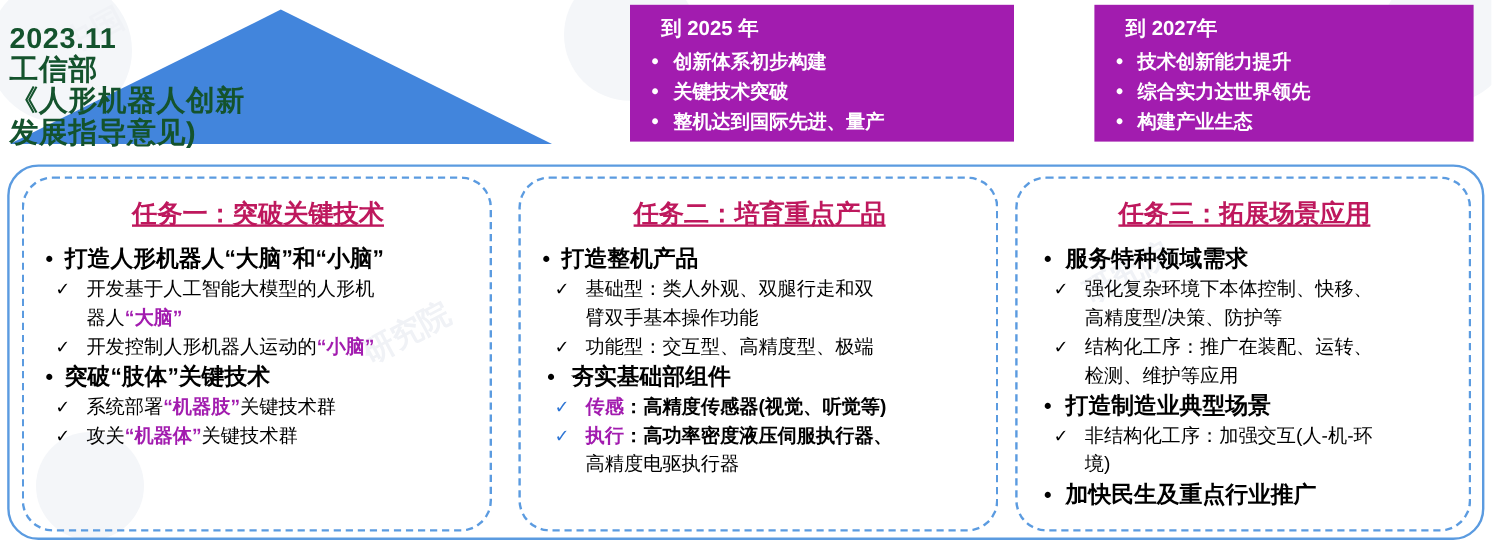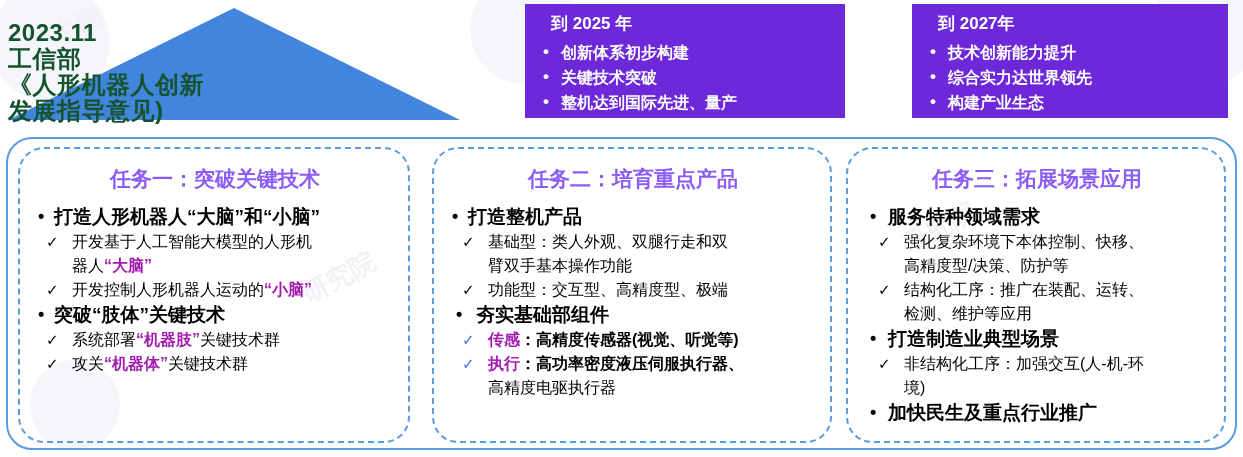--- a/index.html
+++ b/index.html
@@ -62,21 +62,21 @@
     line-height: 26px;
     font-weight: bold;
     letter-spacing: 0.5px;
   }
   #triangle-text div { white-space: nowrap; }
 
   
   .milestone {
     position: absolute;
     top: 4px;
-    background: #6d28d9;
+    background: #a21caf;
     color: #ffffff;
     box-sizing: border-box;
     padding: 8px 10px 24px 14px;
   }
   #milestone-2025 { left: 525px; width: 320px; height: 114px; }
   #milestone-2027 { left: 912px; width: 316px; height: 114px; }
   .milestone-title {
     font-size: 17px;
     font-weight: bold;
     margin-left: 12px;
@@ -129,25 +129,26 @@
     background: transparent;
   }
   #task-panel-1 { left: 18px;  width: 392px; }
   #task-panel-2 { left: 432px; width: 400px; }
   #task-panel-3 { left: 846px; width: 380px; }
 
   .task-title {
     text-align: center;
     font-size: 21px;
     font-weight: bold;
-    color: #8b5cf6;
+    color: #be185d;
     line-height: 30px;
     margin-top: 5px;
     margin-bottom: 10px;
     white-space: nowrap;
+    text-decoration: underline;
   }
 
   .task-body { }
 
   .item {
     position: relative;
     color: #000000;
   }
   .item.bullet {
     padding-left: 20px;

